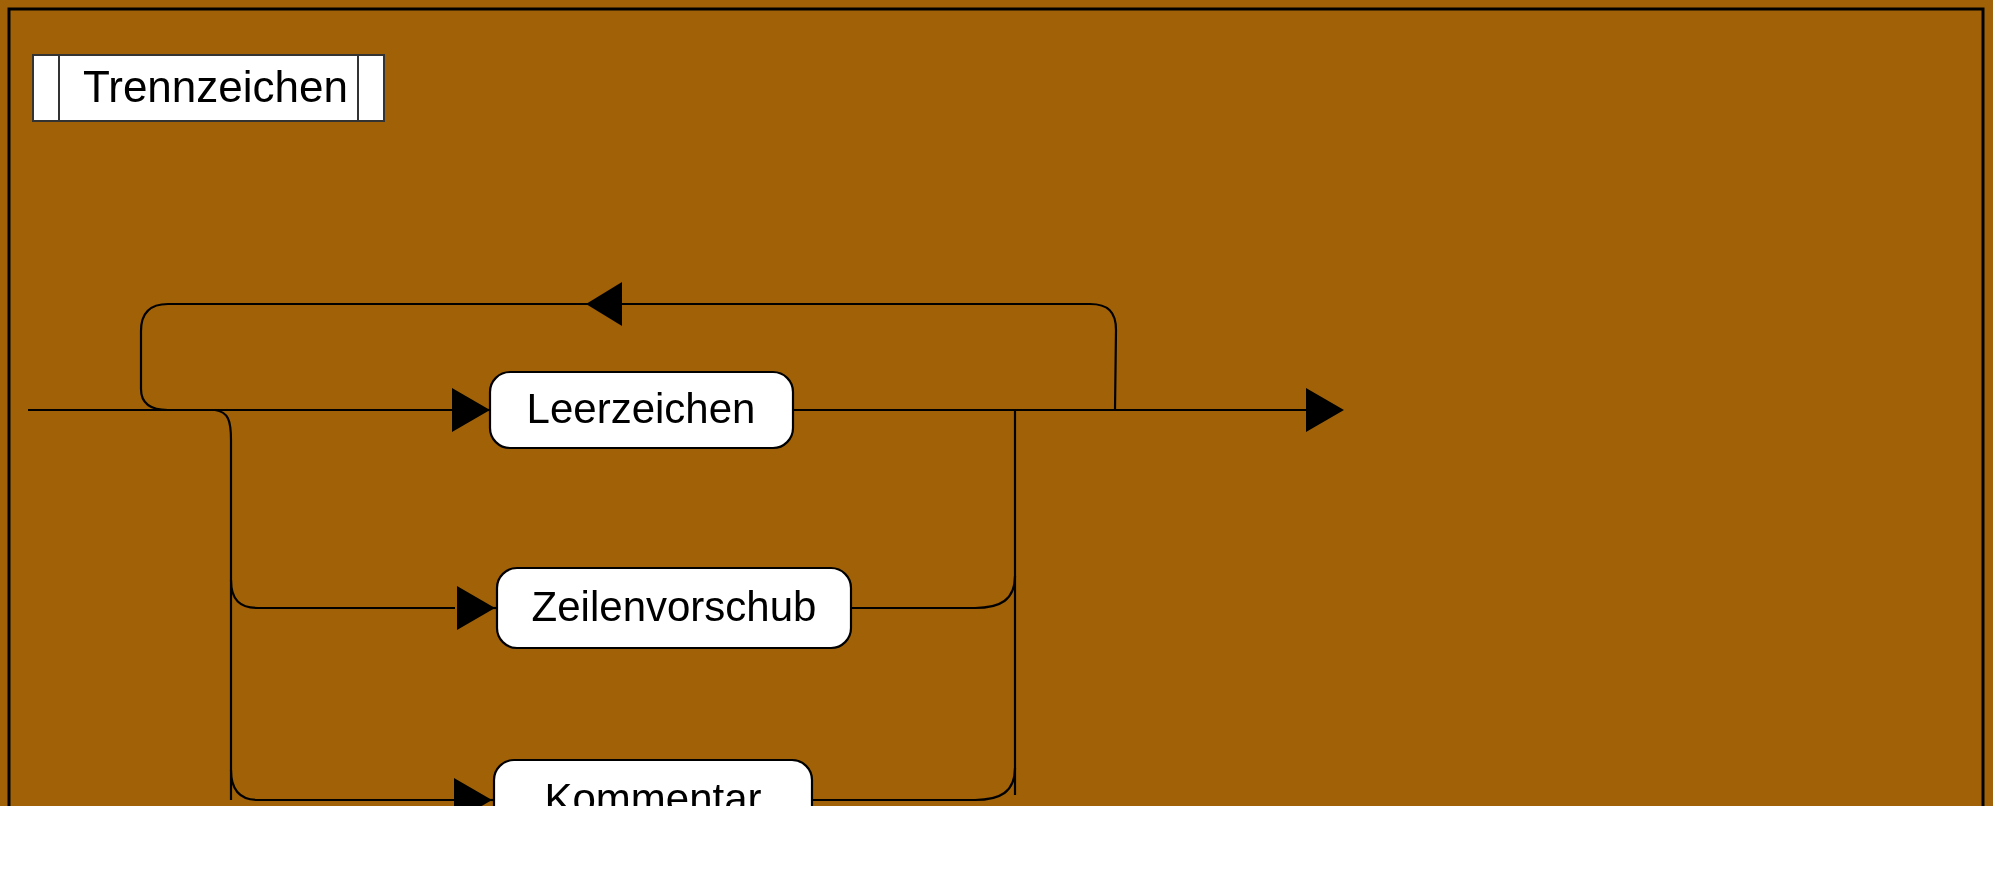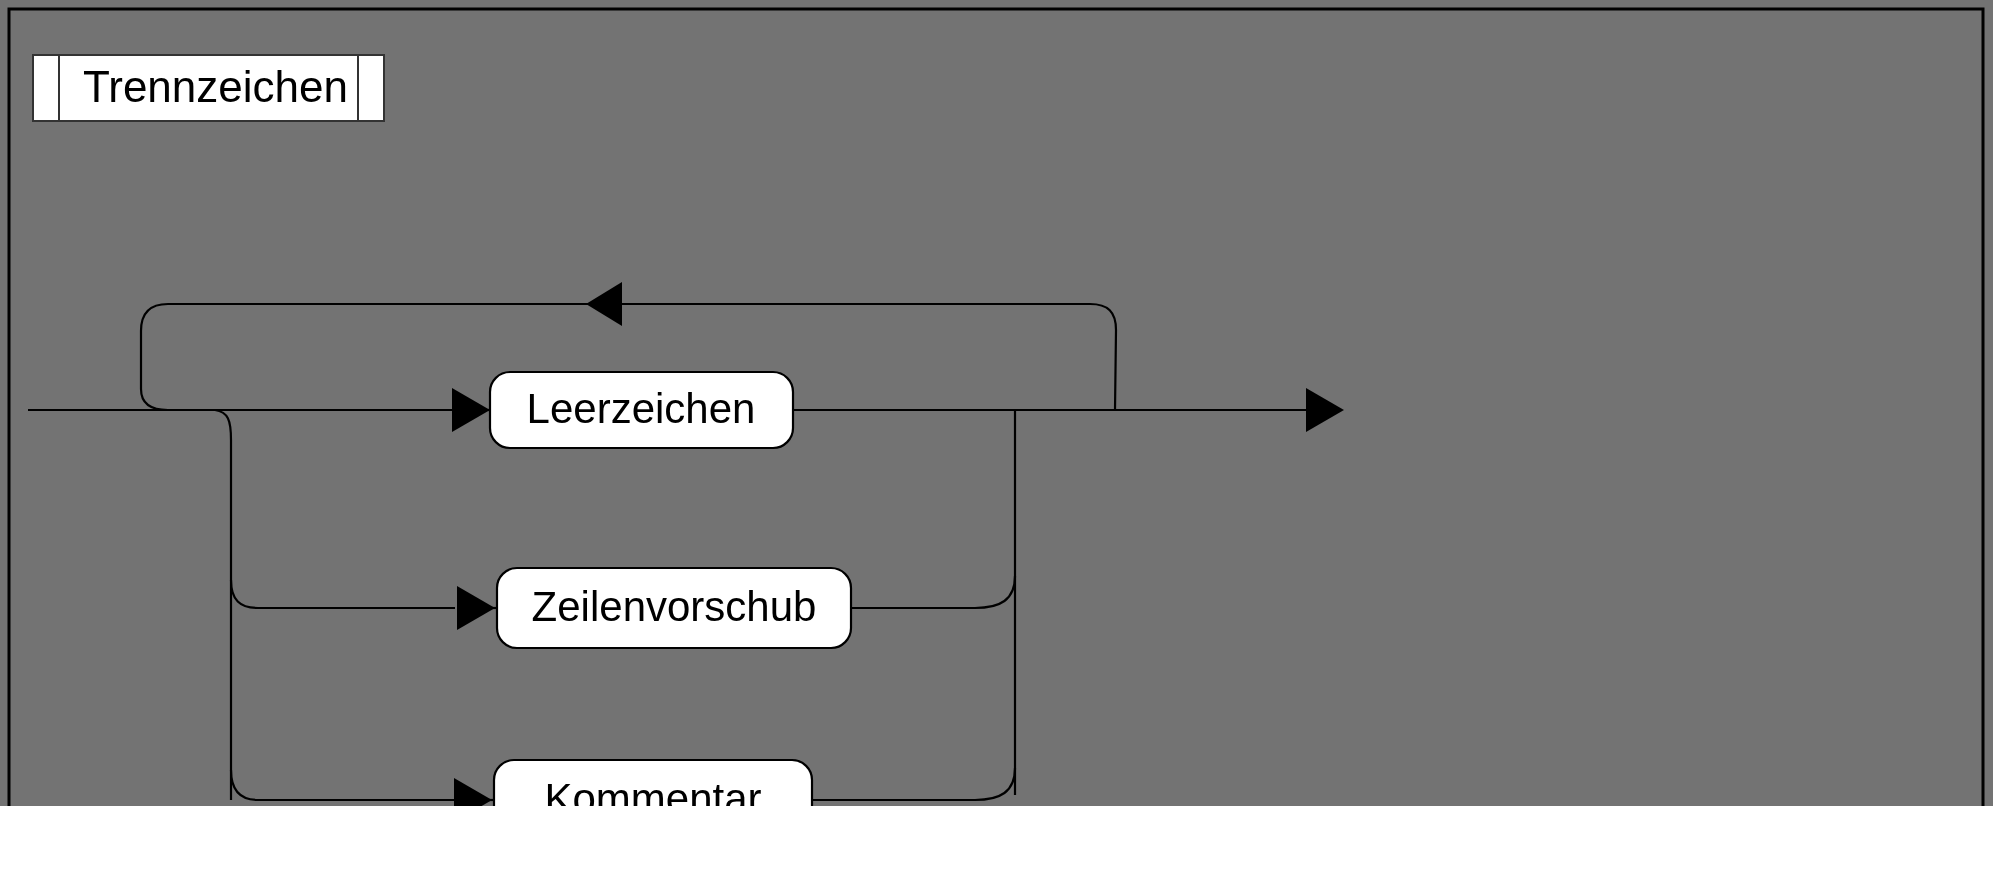--- a/index.html
+++ b/index.html
@@ -8,21 +8,21 @@
     padding: 0;
     background: #ffffff;
   }
   body {
     font-family: "Liberation Sans", sans-serif;
   }
   #page {
     position: relative;
     width: 1993px;
     height: 806px;
-    background: #737373;
+    background: #a16207;
     overflow: hidden;
   }
   #diagram-svg {
     position: absolute;
     left: 0;
     top: 0;
     width: 1993px;
     height: 881px;
   }
   .frame-rect {

